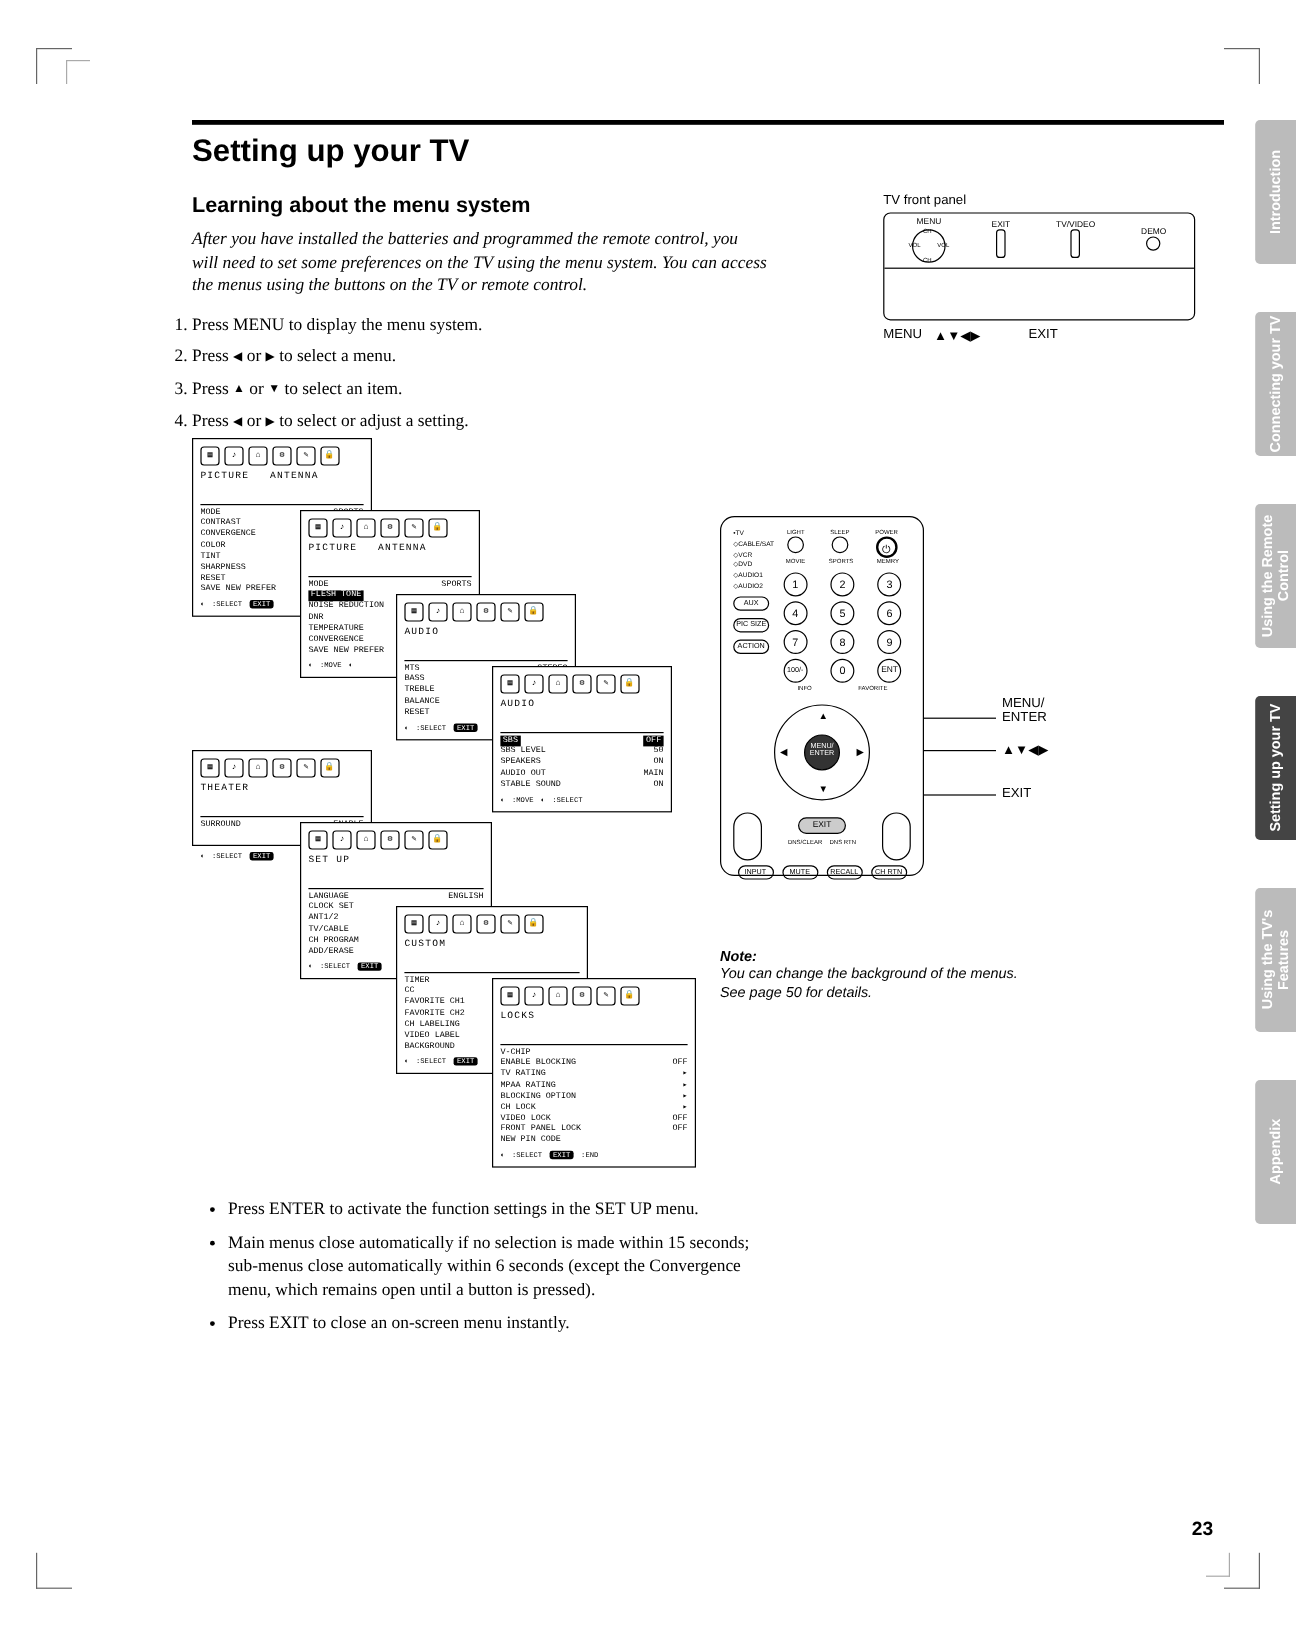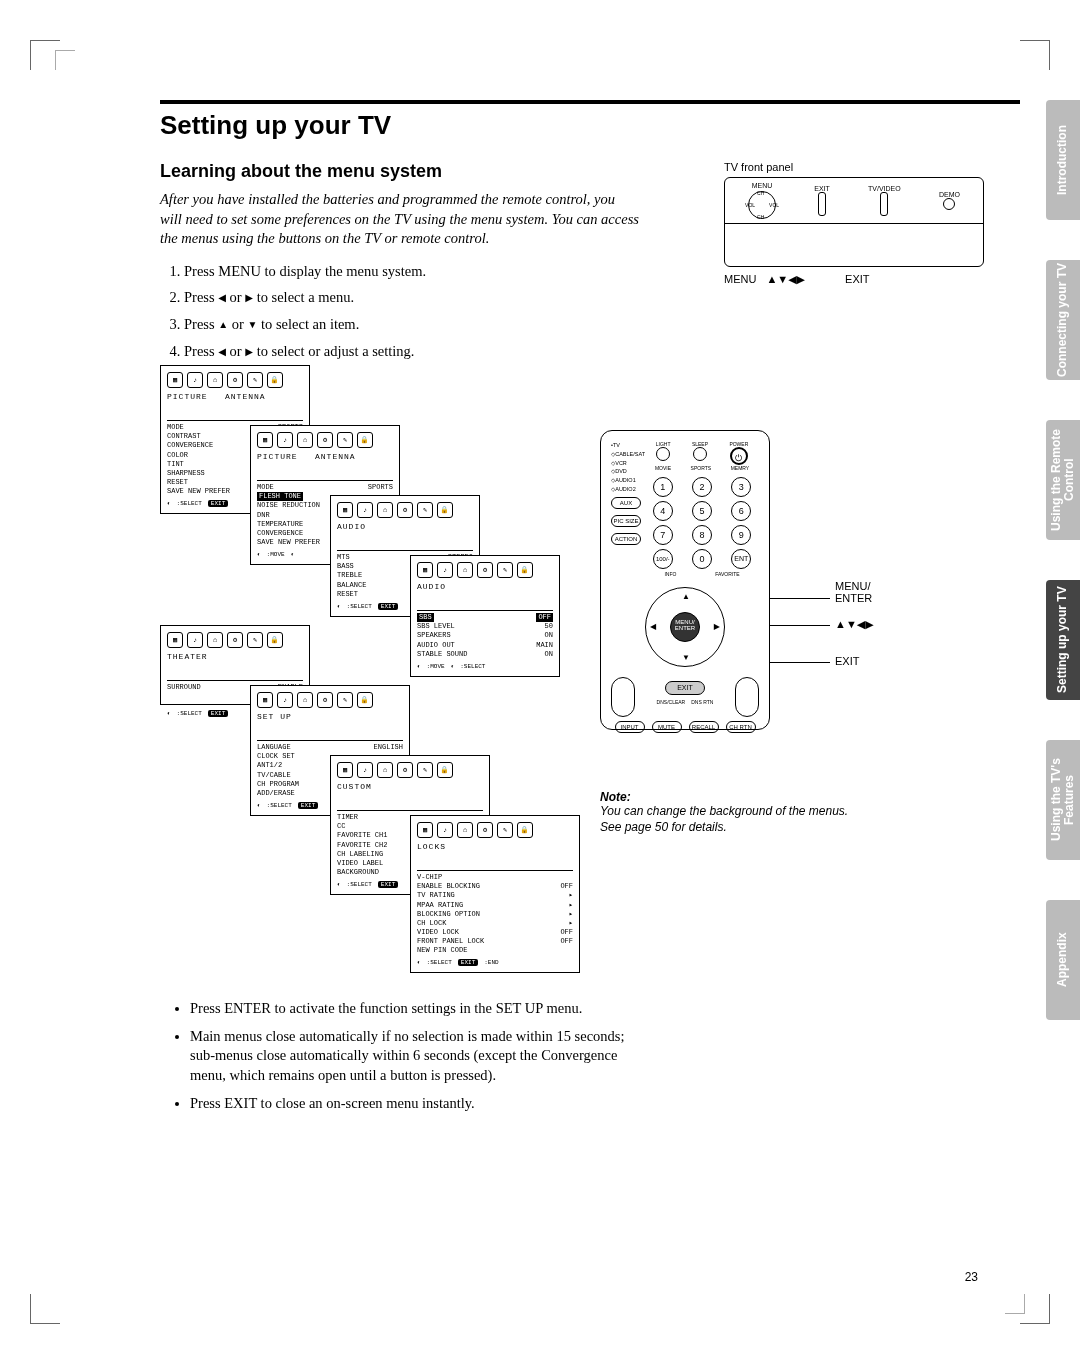--- a/index.html
+++ b/index.html
@@ -8,25 +8,25 @@
   .crop-tl { position: absolute; top: 40px; left: 30px; width: 30px; height: 30px; border-left: 1px solid #666; border-top: 1px solid #666; }
   .crop-tr { position: absolute; top: 40px; right: 30px; width: 30px; height: 30px; border-right: 1px solid #666; border-top: 1px solid #666; }
   .crop-bl { position: absolute; bottom: 40px; left: 30px; width: 30px; height: 30px; border-left: 1px solid #666; border-bottom: 1px solid #666; }
   .crop-br { position: absolute; bottom: 40px; right: 30px; width: 30px; height: 30px; border-right: 1px solid #666; border-bottom: 1px solid #666; }
   .crop-tl2 { position: absolute; top: 50px; left: 55px; width: 20px; height: 20px; border-left: 1px solid #aaa; border-top: 1px solid #aaa; }
   .crop-br2 { position: absolute; bottom: 50px; right: 55px; width: 20px; height: 20px; border-right: 1px solid #aaa; border-bottom: 1px solid #aaa; }
 
   h1 { font-family: Arial, sans-serif; font-weight: bold; font-size: 26px; border-top: 4px solid #000; padding-top: 6px; margin-bottom: 20px; }
   h2 { font-family: Arial, sans-serif; font-weight: bold; font-size: 18px; color: #000; margin-bottom: 8px; }
   .intro { font-size: 14.5px; line-height: 1.35; margin-bottom: 10px; width: 480px; font-style: italic; }
-  ol.steps { margin-left: 24px; font-size: 14.5px; line-height: 1.7; width: 460px; }
+  ol.steps { font-size: 14.5px; line-height: 1.7; width: 460px; }
   ol.steps li { margin-bottom: 2px; }
   .triangle { display: inline-block; font-size: 10px; vertical-align: 1px; }
 
-  .content-row { display: flex; gap: 44px; }
+  .content-row { display: flex; gap: 56px; }
   .left-col { width: 500px; }
   .right-col { flex: 1; padding-left: 20px; }
 
   .tv-panel-label { font-size: 11px; font-family: Arial, sans-serif; margin-bottom: 4px; }
   .tv-panel { border: 1.5px solid #000; border-radius: 6px; width: 260px; height: 90px; position: relative; }
   .tv-top { border-bottom: 1px solid #000; height: 46px; display: flex; align-items: center; justify-content: space-around; font-size: 7px; font-family: Arial, sans-serif; padding: 4px; }
   .tv-btn { width: 8px; height: 24px; background: #fff; border: 1px solid #000; border-radius: 3px; display: inline-block; }
   .tv-circle { width: 12px; height: 12px; border: 1px solid #000; border-radius: 50%; display: inline-block; }
   .tv-labels { display: flex; font-family: Arial, sans-serif; font-size: 11px; margin-top: 6px; }
   .tv-labels span { margin-right: 10px; }
@@ -57,21 +57,21 @@
   .note-title { font-family: Arial, sans-serif; font-weight: bold; font-style: italic; }
   .note-text { font-style: italic; font-family: Arial, sans-serif; line-height: 1.3; }
 
   .bullets { margin-top: 14px; width: 480px; font-size: 14.5px; line-height: 1.35; }
   .bullets li { margin-left: 30px; margin-bottom: 8px; }
 
   .side-tabs { position: absolute; right: 0; top: 100px; display: flex; flex-direction: column; gap: 40px; }
   .side-tab { width: 34px; height: 120px; background: #bbb; color: #fff; font-family: Arial, sans-serif; font-weight: bold; font-size: 12px; writing-mode: vertical-rl; transform: rotate(180deg); text-align: center; display: flex; align-items: center; justify-content: center; border-radius: 0 4px 4px 0; line-height: 1.1; }
   .side-tab.active { background: #444; }
 
-  .page-num { position: absolute; bottom: 80px; right: 102px; font-family: Arial, sans-serif; font-weight: normal; font-size: 12px; }
+  .page-num { position: absolute; bottom: 80px; right: 69px; font-family: Arial, sans-serif; font-weight: bold; font-size: 16px; }
 </style>
 </head>
 <body>
 
 <div class="crop-tl"></div>
 <div class="crop-tr"></div>
 <div class="crop-bl"></div>
 <div class="crop-br"></div>
 <div class="crop-tl2"></div>
 <div class="crop-br2"></div>

